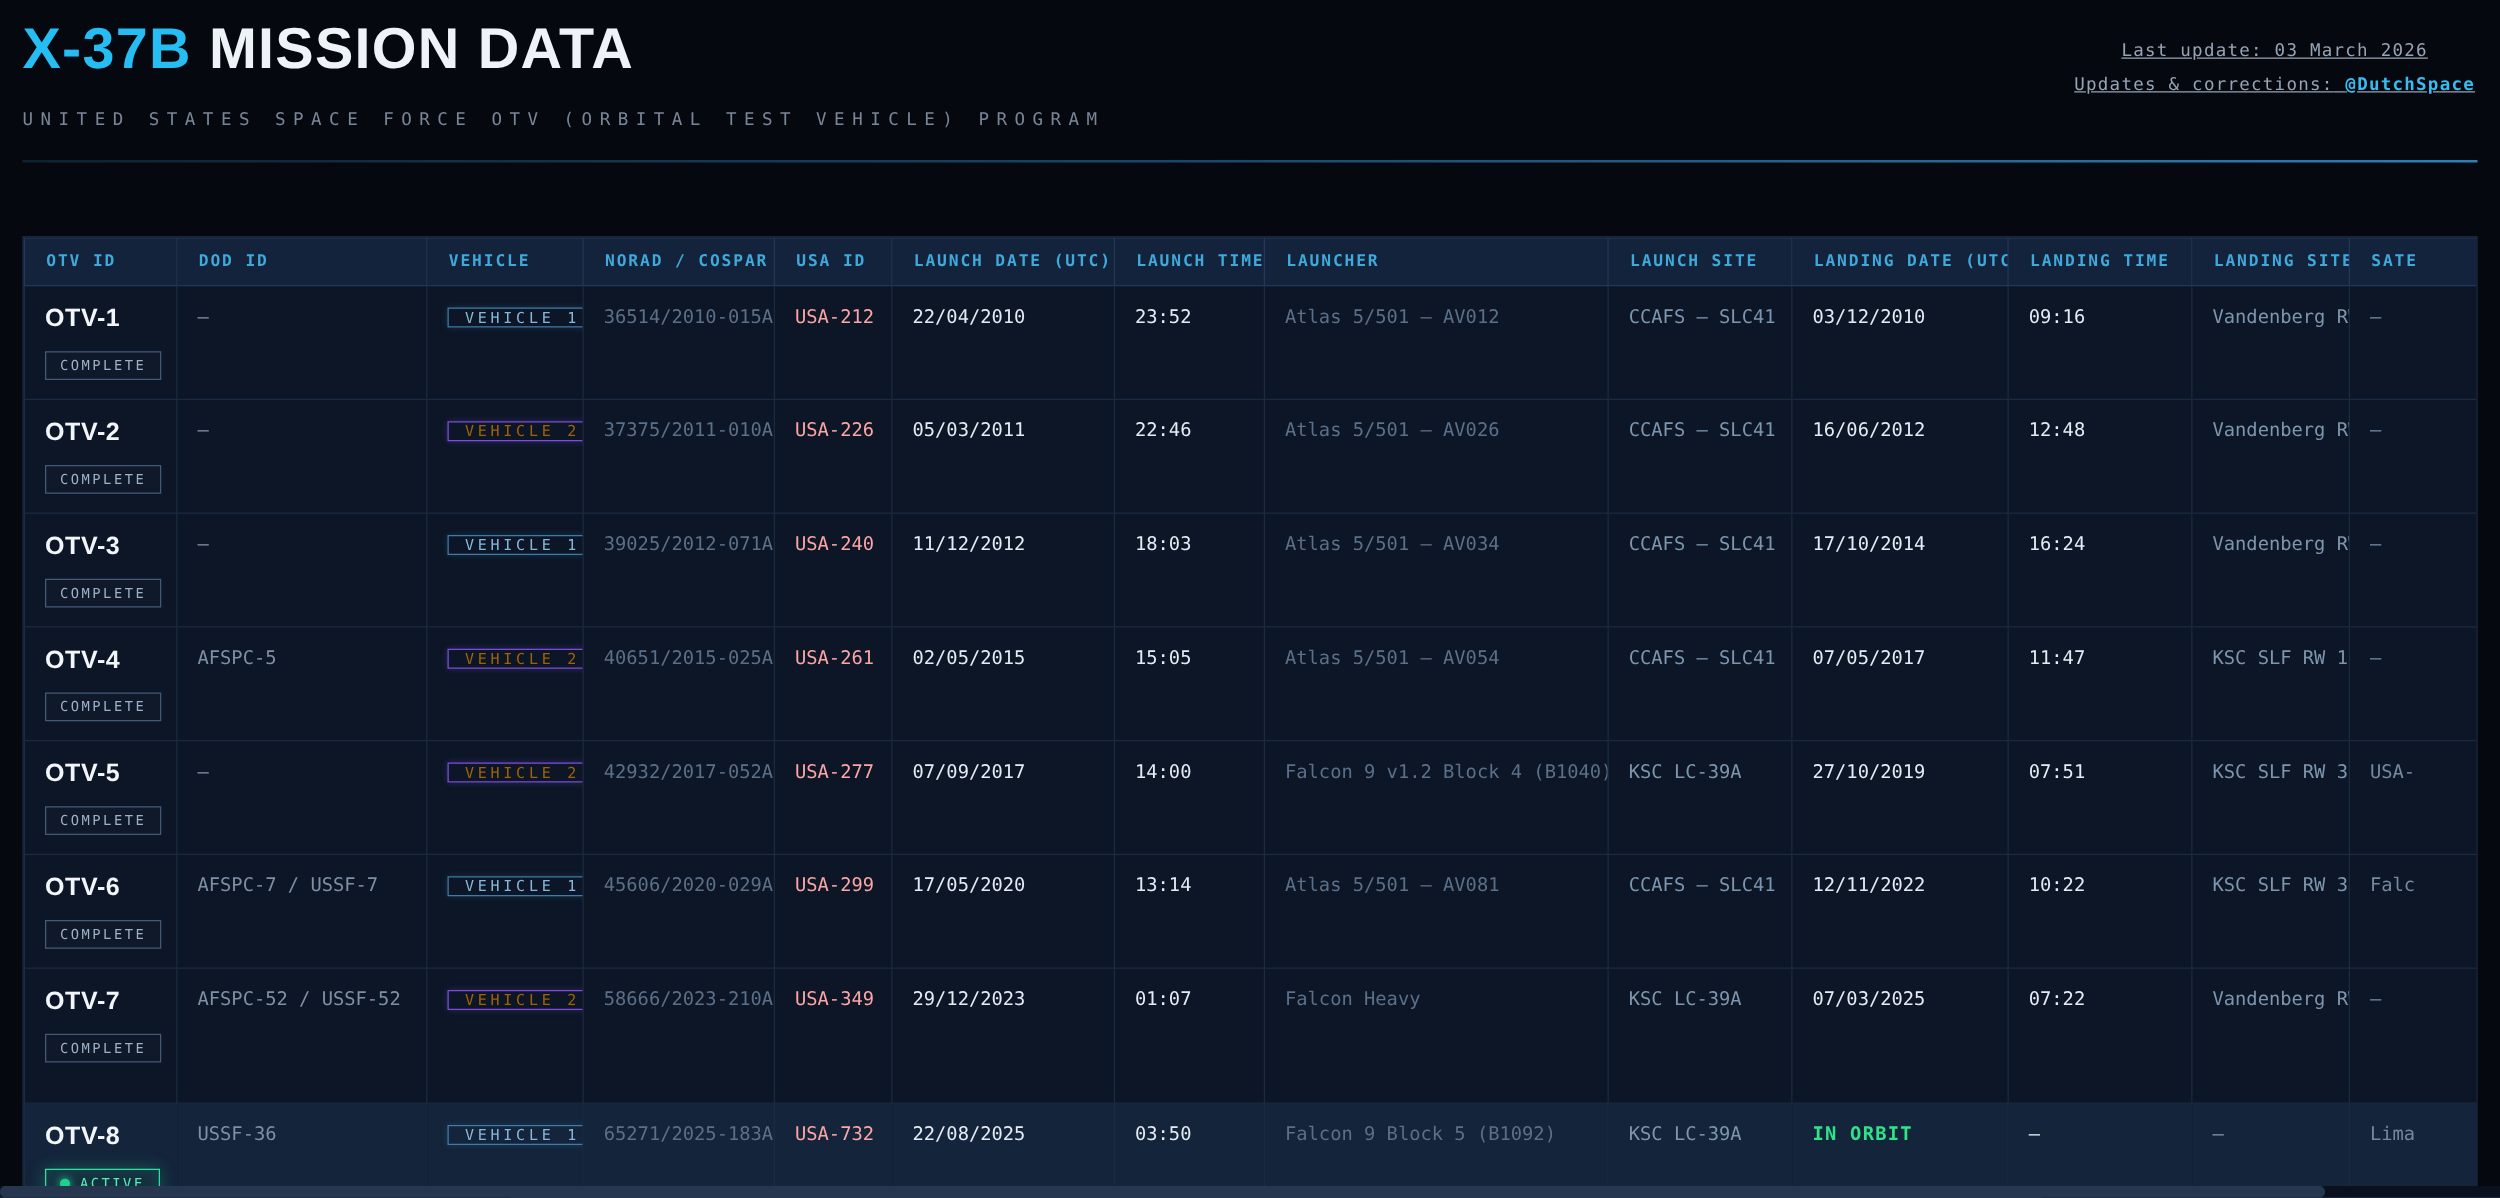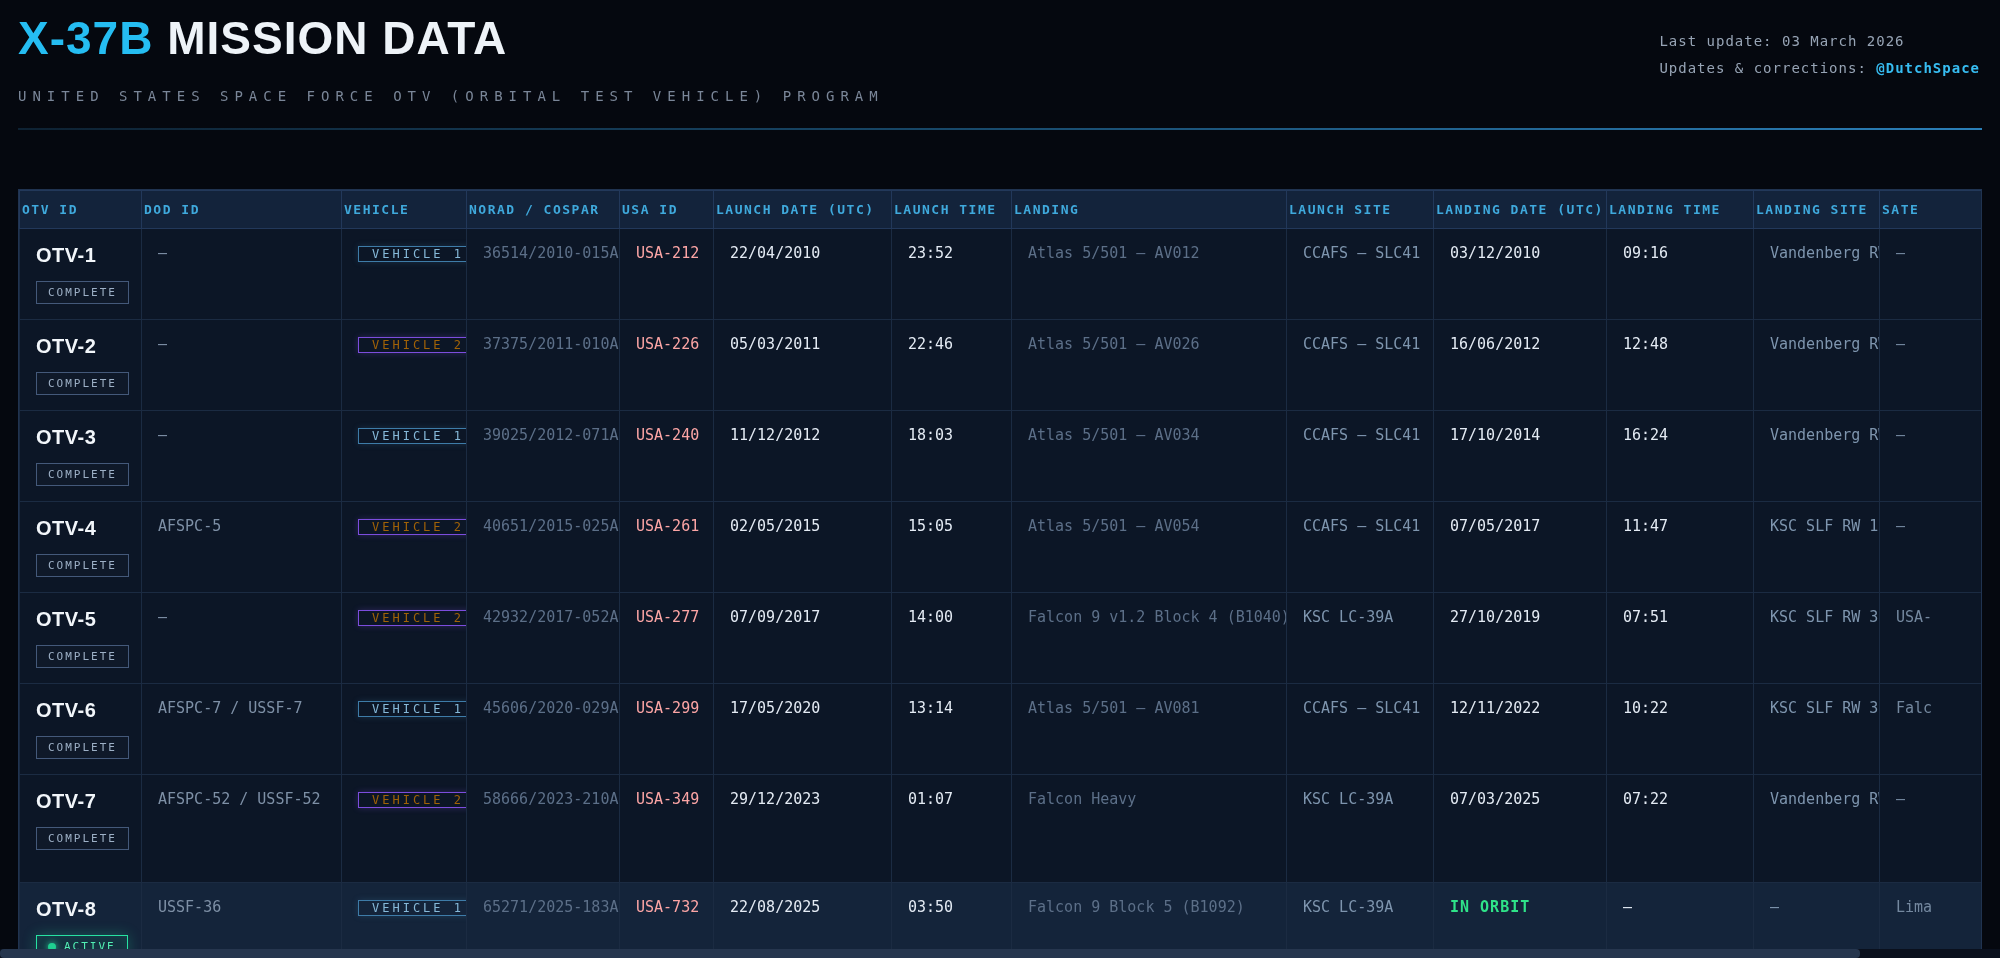--- a/index.html
+++ b/index.html
@@ -19,22 +19,23 @@
     color:#eef3f8; line-height:1.05;
   }
   h1 .accent { color:#25bdf2; }
   .subtitle {
     margin-top:26px;
     font-size:14px; letter-spacing:6px;
     color:#7a8698;
   }
   .meta {
     position:absolute; top:28px; right:20px;
-    text-align:left; font-size:14px; color:#97a4b5; line-height:27px;
+    text-align:center; font-size:14px; color:#97a4b5; line-height:27px;
     letter-spacing:1px;
+    text-decoration:underline;
   }
   .meta .handle { color:#37bdf2; text-decoration:none; font-weight:bold; }
   .divider {
     margin-top:24px; height:2px; width:100%;
     background:linear-gradient(90deg, #0e2233 0%, #174666 45%, #2b7fb8 100%);
   }
 
   
   .table-wrap {
     margin:46px 18px 0 18px;
@@ -43,21 +44,21 @@
     border:1px solid #203350;
   }
   table {
     table-layout:fixed; width:2045px; border-collapse:collapse;
     background:#0c1626;
   }
   th {
     background:#13233b;
     color:#3fa9dc;
     font-size:13px; font-weight:bold; letter-spacing:1.5px;
-    text-align:left; padding:11px 2px;
+    text-align:left; padding:11px 17px;
     border:1px solid #1e3click willfully... ;
     border:1px solid #22385a;
     white-space:nowrap; overflow:hidden;
   }
   td {
     vertical-align:top; padding:15px 16px;
     border:1px solid #1b2b42;
     font-size:15px; white-space:nowrap; overflow:hidden;
     background:#0c1626;
   }
@@ -141,21 +142,21 @@
     <table>
       <thead>
         <tr id="head-row">
             <th class="col-otv">OTV ID</th>
             <th class="col-dod">DOD ID</th>
             <th class="col-vehicle">VEHICLE</th>
             <th class="col-norad">NORAD / COSPAR</th>
             <th class="col-usa">USA ID</th>
             <th class="col-launch_date">LAUNCH DATE (UTC)</th>
             <th class="col-launch_time">LAUNCH TIME</th>
-            <th class="col-launcher">LANDING</th>
+            <th class="col-launcher">LAUNCHER</th>
             <th class="col-launch_site">LAUNCH SITE</th>
             <th class="col-landing_date">LANDING DATE (UTC)</th>
             <th class="col-landing_time">LANDING TIME</th>
             <th class="col-landing_site">LANDING SITE</th>
             <th class="col-satellite">SATE</th>
           </tr>
       </thead>
       <tbody id="body-rows">
           <tr style="height: 84px;">
             <td class="col-otv"><div class="otv-name">OTV-1</div><div class="status-badge complete">

